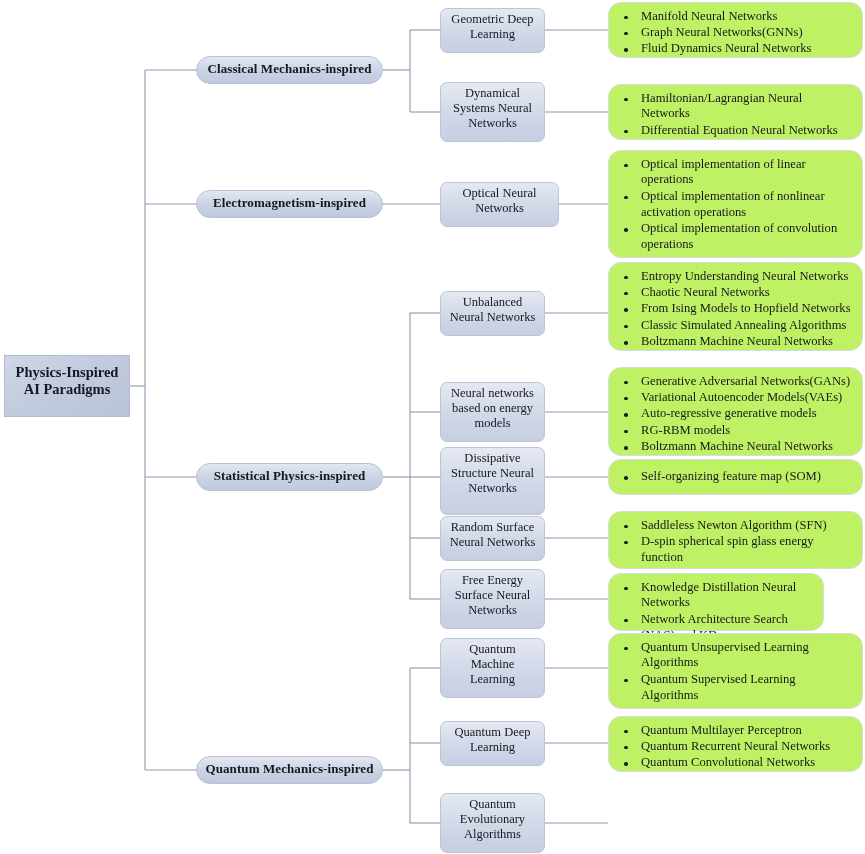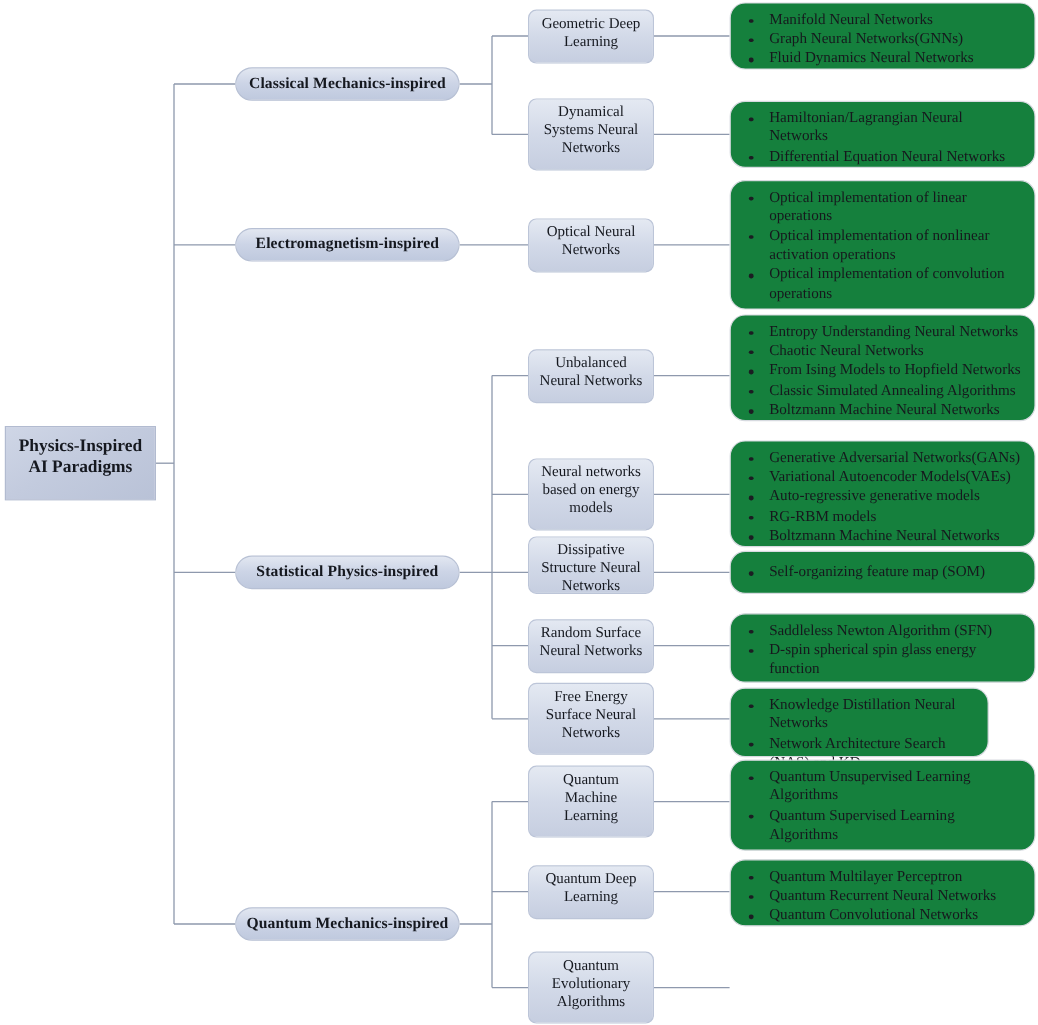--- a/index.html
+++ b/index.html
@@ -42,21 +42,21 @@
   }
   .lvl3{
     background:linear-gradient(180deg,#e4e9f2 0%, #d2d9e8 50%, #c6cee0 100%);
     border:1px solid #bcc5d8;
     border-radius:7px;
     font-size:12.5px;
     padding:3px 5px;
   }
   .card{
     position:absolute;
-    background:#15803d;
+    background:#bef264;
     border:1px solid #d7dae0;
     border-radius:13px;
     padding:5px 8px 5px 6px;
     box-shadow:0 0 0 0 rgba(0,0,0,0);
   }
   .card ul{ list-style:none; }
   .card li{
     position:relative;
     padding-left:26px;
     font-size:12.6px;
@@ -144,35 +144,35 @@
   <div class="node lvl3" style="left:440px; top:8px; width:105px; height:45px;">
     <span style="white-space:pre-line">Geometric Deep
 Learning</span>
   </div>
   <div class="node lvl3" style="left:440px; top:82px; width:105px; height:60px;font-family:Liberation Serif, serif;">
     <span style="white-space:pre-line">Dynamical
 Systems Neural
 Networks</span>
   </div>
 
-  <div class="node lvl3" style="left:440px; top:182px; width:105px; height:45px;">
+  <div class="node lvl3" style="left:440px; top:182px; width:119px; height:45px;">
     <span style="white-space:pre-line">Optical Neural
 Networks</span>
   </div>
 
   <div class="node lvl3" style="left:440px; top:291px; width:105px; height:45px;">
     <span style="white-space:pre-line">Unbalanced
 Neural Networks</span>
   </div>
   <div class="node lvl3" style="left:440px; top:382px; width:105px; height:60px;">
     <span style="white-space:pre-line">Neural networks
 based on energy
 models</span>
   </div>
-  <div class="node lvl3" style="left:440px; top:447px; width:105px; height:48px;">
+  <div class="node lvl3" style="left:440px; top:447px; width:105px; height:68px;">
     <span style="white-space:pre-line">Dissipative
 Structure Neural
 Networks</span>
   </div>
   <div class="node lvl3" style="left:440px; top:516px; width:105px; height:45px;">
     <span style="white-space:pre-line">Random Surface
 Neural Networks</span>
   </div>
   <div class="node lvl3" style="left:440px; top:569px; width:105px; height:60px;">
     <span style="white-space:pre-line">Free Energy

